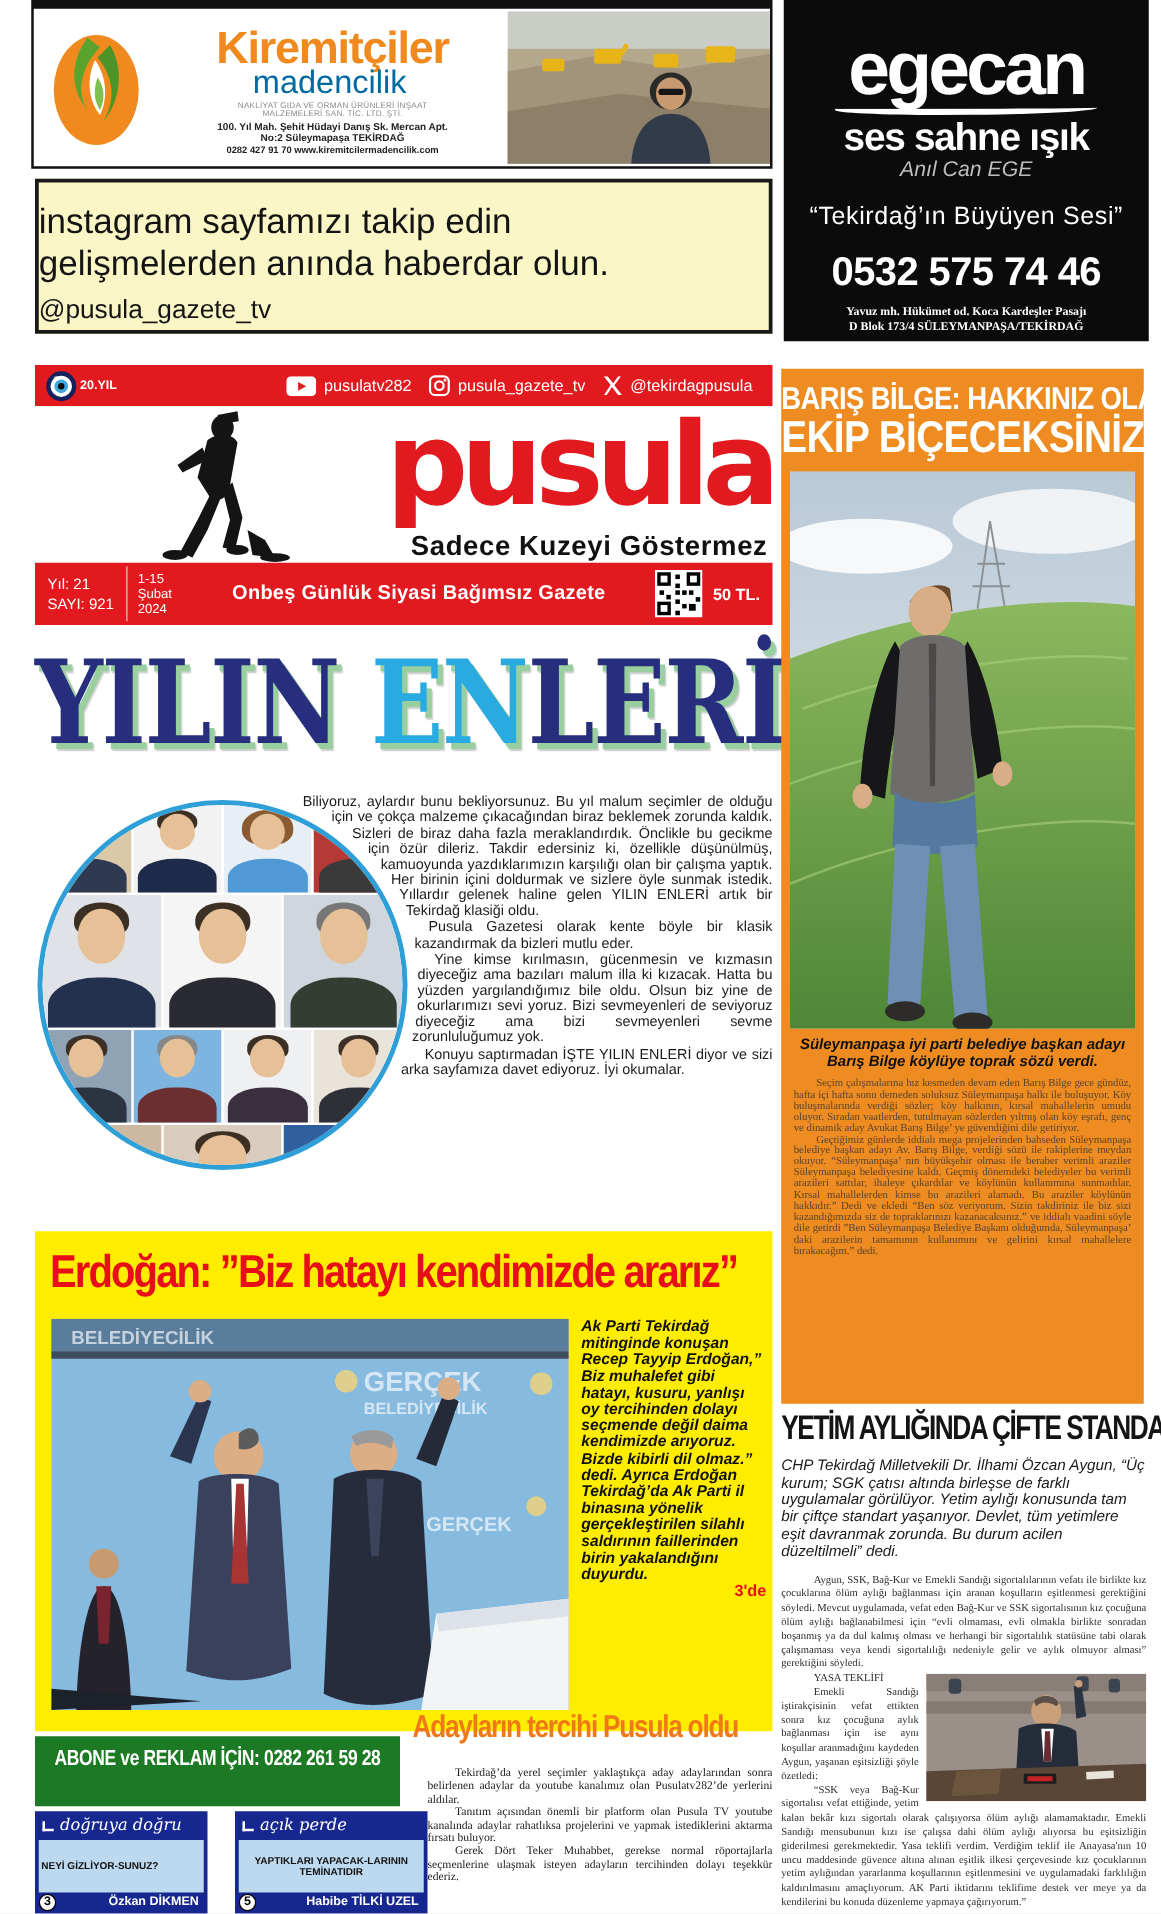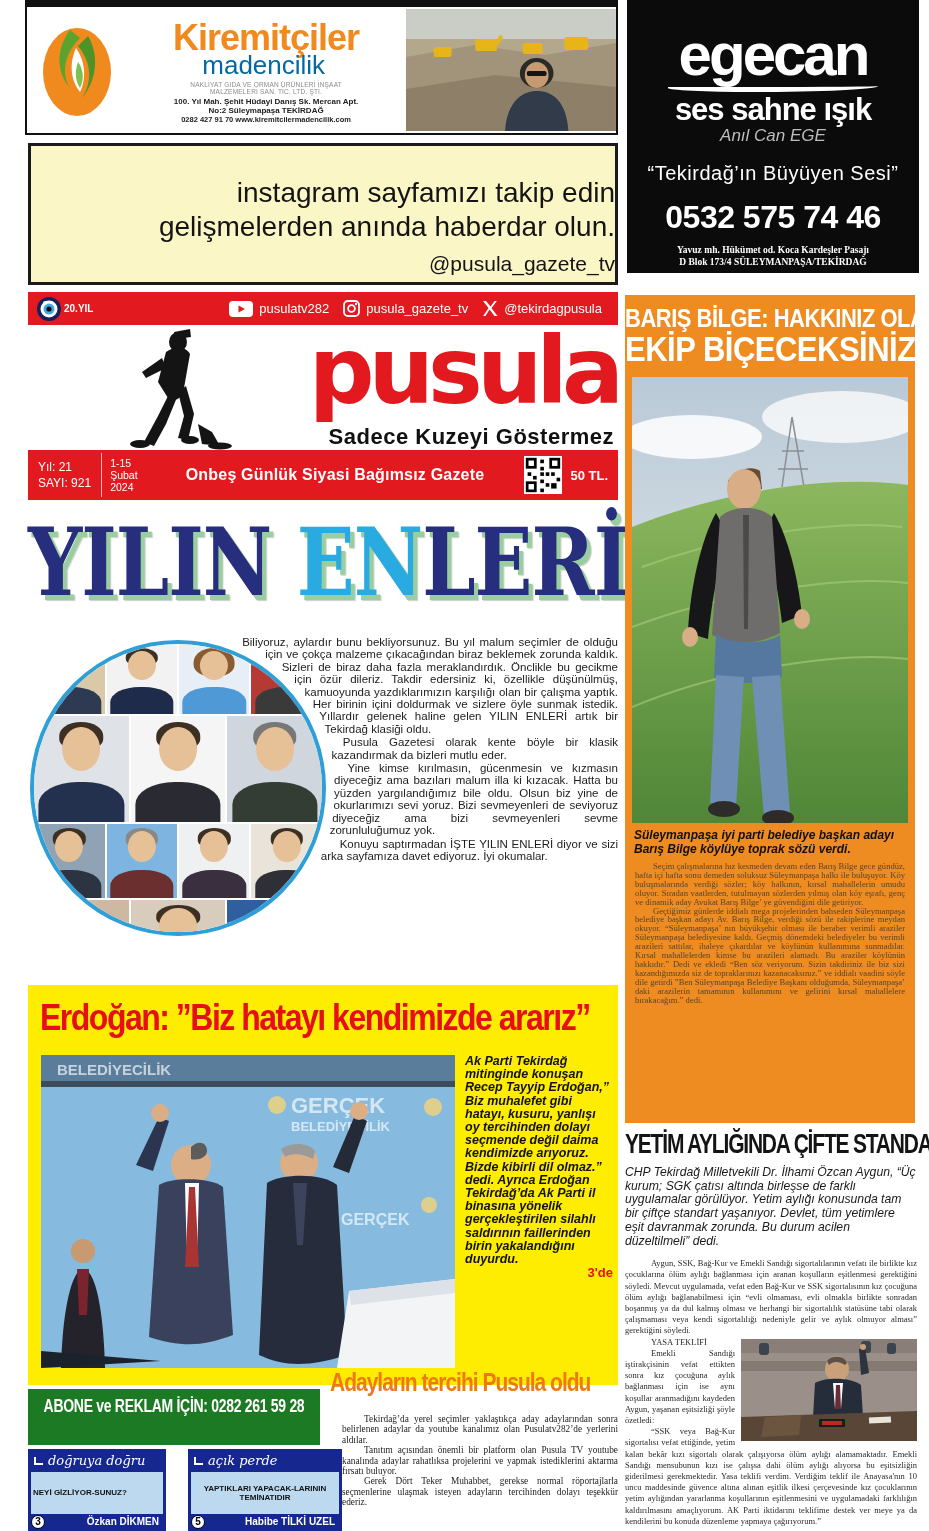--- a/index.html
+++ b/index.html
@@ -24,22 +24,22 @@
     color:#fff; text-align:center; padding-top:30px; }
   .eg-title { font-size:60px; font-weight:bold; letter-spacing:-3px; line-height:50px; }
   .eg-swoosh { width:210px; height:10px; margin:2px auto 2px; border-bottom:5px solid #fff; border-radius:0 0 60% 40%; }
   .eg-sub { font-size:31px; font-weight:bold; letter-spacing:-1px; line-height:32px; }
   .eg-person { font-size:17px; color:#bdbdbd; font-style:italic; line-height:20px; }
   .eg-slogan { font-size:20px; margin-top:16px; letter-spacing:.5px; }
   .eg-phone { font-size:32px; font-weight:bold; margin-top:14px; letter-spacing:-.5px; }
   .eg-addr { font-family:"Liberation Serif", serif; font-weight:bold; font-size:9.5px; line-height:12px; margin-top:8px; }
 
   
-  #banner-instagram { position:absolute; left:28px; top:143px; width:590px; height:142px;
-    background:#fbf6c6; border:3px solid #1a1a1a; text-align:right; color:#141414; padding-top:30px; }
+  #banner-instagram { position:absolute; left:28px; top:143px; width:590px; height:124px;
+    background:#fbf6c6; border:3px solid #1a1a1a; text-align:left; color:#141414; padding-top:14px; }
   .ig-line { font-size:28px; line-height:34px; }
   .ig-handle { font-size:21px; margin-top:8px; }
 
   
   #masthead { position:absolute; left:28px; top:292px; width:590px; height:208px; }
   .mast-top { height:33px; background:#e2191f; display:flex; align-items:center; padding:16px 8px; color:#fff; }
   .badge-20 { font-size:10px; font-weight:bold; margin-left:2px; }
   .mast-social { margin-left:auto; display:flex; align-items:center; gap:6px; font-size:13px; }
   .mast-social span { margin-right:8px; }
   .mast-mid { height:125px; position:relative; background:#fff; overflow:hidden; }
@@ -122,21 +122,21 @@
     text-align:justify; color:#222;margin-left:12px; }
   .ada-body p { text-indent:22px; }
 
   
   #article-bilge { position:absolute; left:625px; top:295px; width:290px; height:828px; background:#ee8b21; }
   .blg-k1 { text-align:center; color:#fff; font-weight:bold; font-size:22px; letter-spacing:-.5px;
     padding-top:8px; transform:scaleY(1.15); transform-origin:center top; white-space:nowrap; }
   .blg-k2 { text-align:center; color:#fff; font-weight:bold; font-size:31px; letter-spacing:-.5px;
     transform:scaleY(1.15); transform-origin:center top; white-space:nowrap; }
   .blg-photo { margin:12px 7px 0; height:446px; }
-  .blg-caption { margin:6px 9px 0; font-size:12px; line-height:13.5px; font-weight:bold; font-style:italic; color:#101010; }
+  .blg-caption { margin:6px 9px 0; font-size:12px; line-height:13.5px; font-weight:bold; font-style:italic; color:#101010;text-align:center; }
   .blg-body { margin:6px 10px 0; font-family:"Liberation Serif", serif; font-size:8.6px; line-height:8.9px;
     text-align:justify; color:#57452f; }
   .blg-body p { text-indent:18px; }
 
   
   #article-yetim { position:absolute; left:625px; top:1128px; width:292px; }
   .yet-headline { font-size:21px; font-weight:bold; color:#141414; letter-spacing:-1.2px; white-space:nowrap;
     transform:scaleY(1.3); transform-origin:left top; }
   .yet-intro { margin-top:14px; font-size:12.2px; line-height:13.7px; font-style:italic; color:#1a1a1a; }
   .yet-body { margin-top:10px; font-family:"Liberation Serif", serif; font-size:8.5px; line-height:11.2px;

